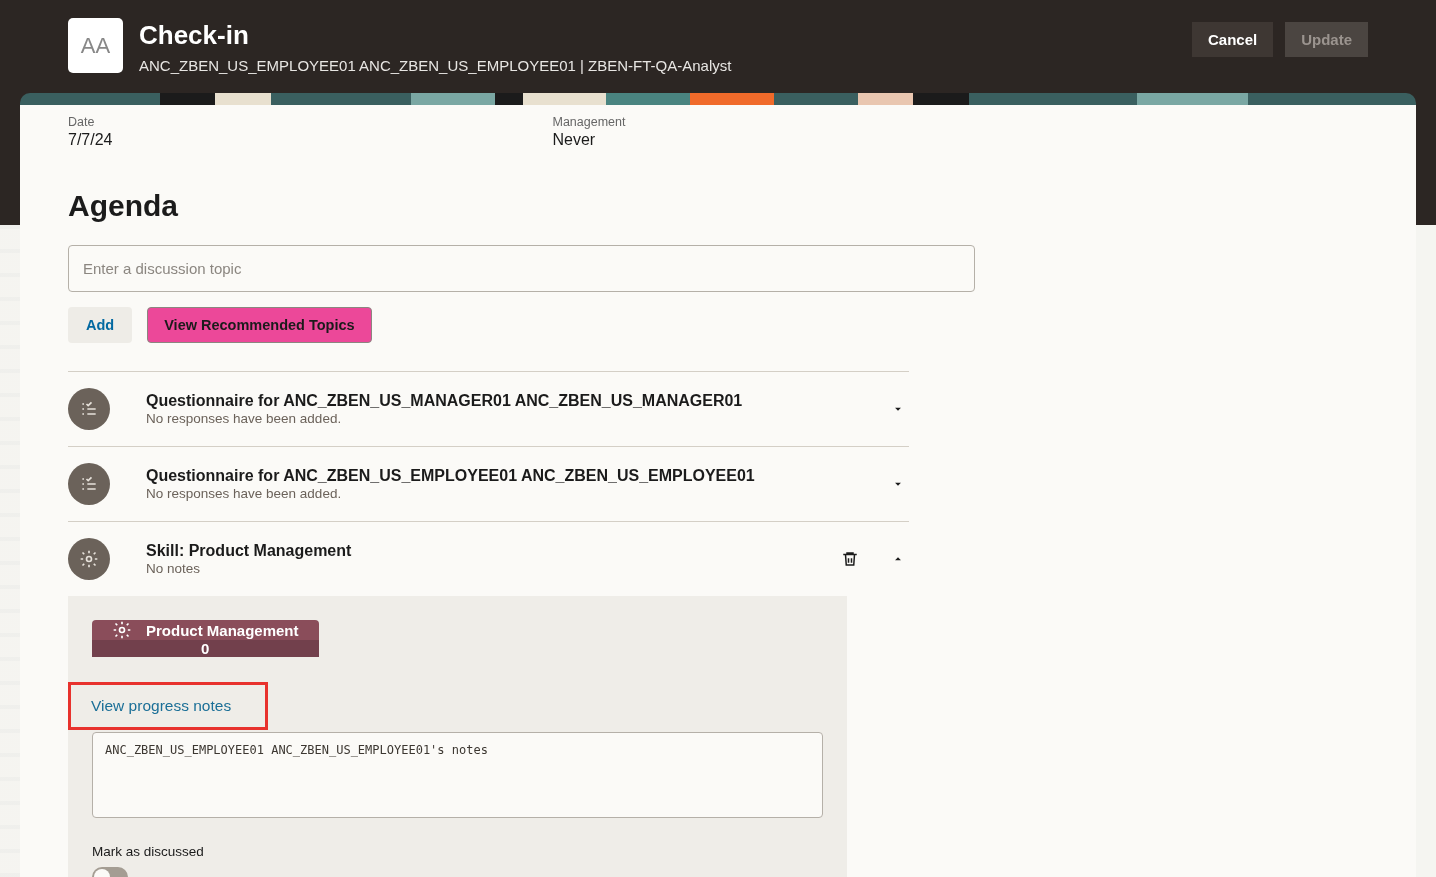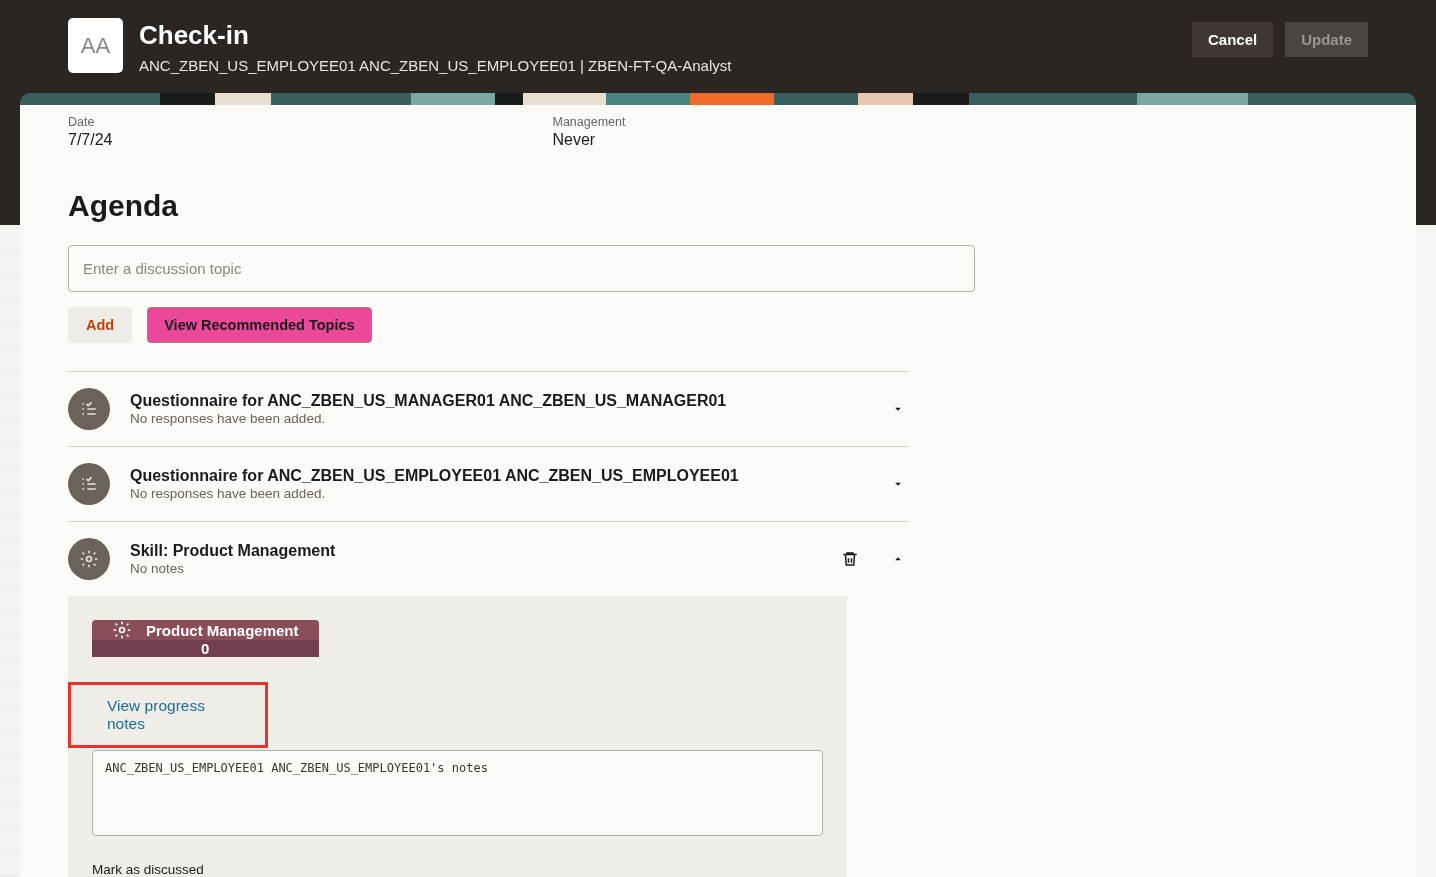--- a/index.html
+++ b/index.html
@@ -137,21 +137,21 @@
   .topic-input::placeholder { color: #8b8680; }
 
   .topic-actions {
     display: flex;
     gap: 15px;
     margin-top: 15px;
     margin-bottom: 28px;
   }
   .btn-add {
     background: #eeece7;
-    color: #c2410c;
+    color: #0369a1;
     border: none;
     border-radius: 4px;
     padding: 9px 18px;
     font-size: 14.5px;
     font-weight: 600;
   }
   .btn-outline {
     background: #ec4899;
     color: #1b1b1b;
     border: 1px solid #8b8680;
@@ -179,21 +179,21 @@
     height: 42px;
     border-radius: 50%;
     background: #6b625a;
     display: flex;
     align-items: center;
     justify-content: center;
     color: #e7e2db;
     flex-shrink: 0;
   }
   .agenda-icon svg { width: 20px; height: 20px; }
-  .agenda-text { flex: 1; }
+  .agenda-text { flex: 1; margin-left: 16px; }
   .agenda-title { font-size: 16px; font-weight: 700; color: #1b1b1b; }
   .agenda-sub { font-size: 13.5px; color: #6b625a; margin-top: 1px; }
   .agenda-actions {
     display: flex;
     gap: 24px;
     align-items: center;
   }
   .icon-btn {
     background: none;
     border: none;
@@ -238,21 +238,21 @@
     justify-content: center;
     padding: 0 20px;
     font-size: 15px;
     font-weight: 600;
   }
 
   .progress-link-wrap {
     margin-top: 12px;
     width: 200px;
     border: 3px solid #e8322d;
-    padding: 12px 36px;
+    padding: 12px 20px;
     position: relative;
     left: -24px;
   }
   .progress-link {
     color: #1b6f97;
     text-decoration: none;
     font-size: 15.5px;
   }
 
   .notes-box {

